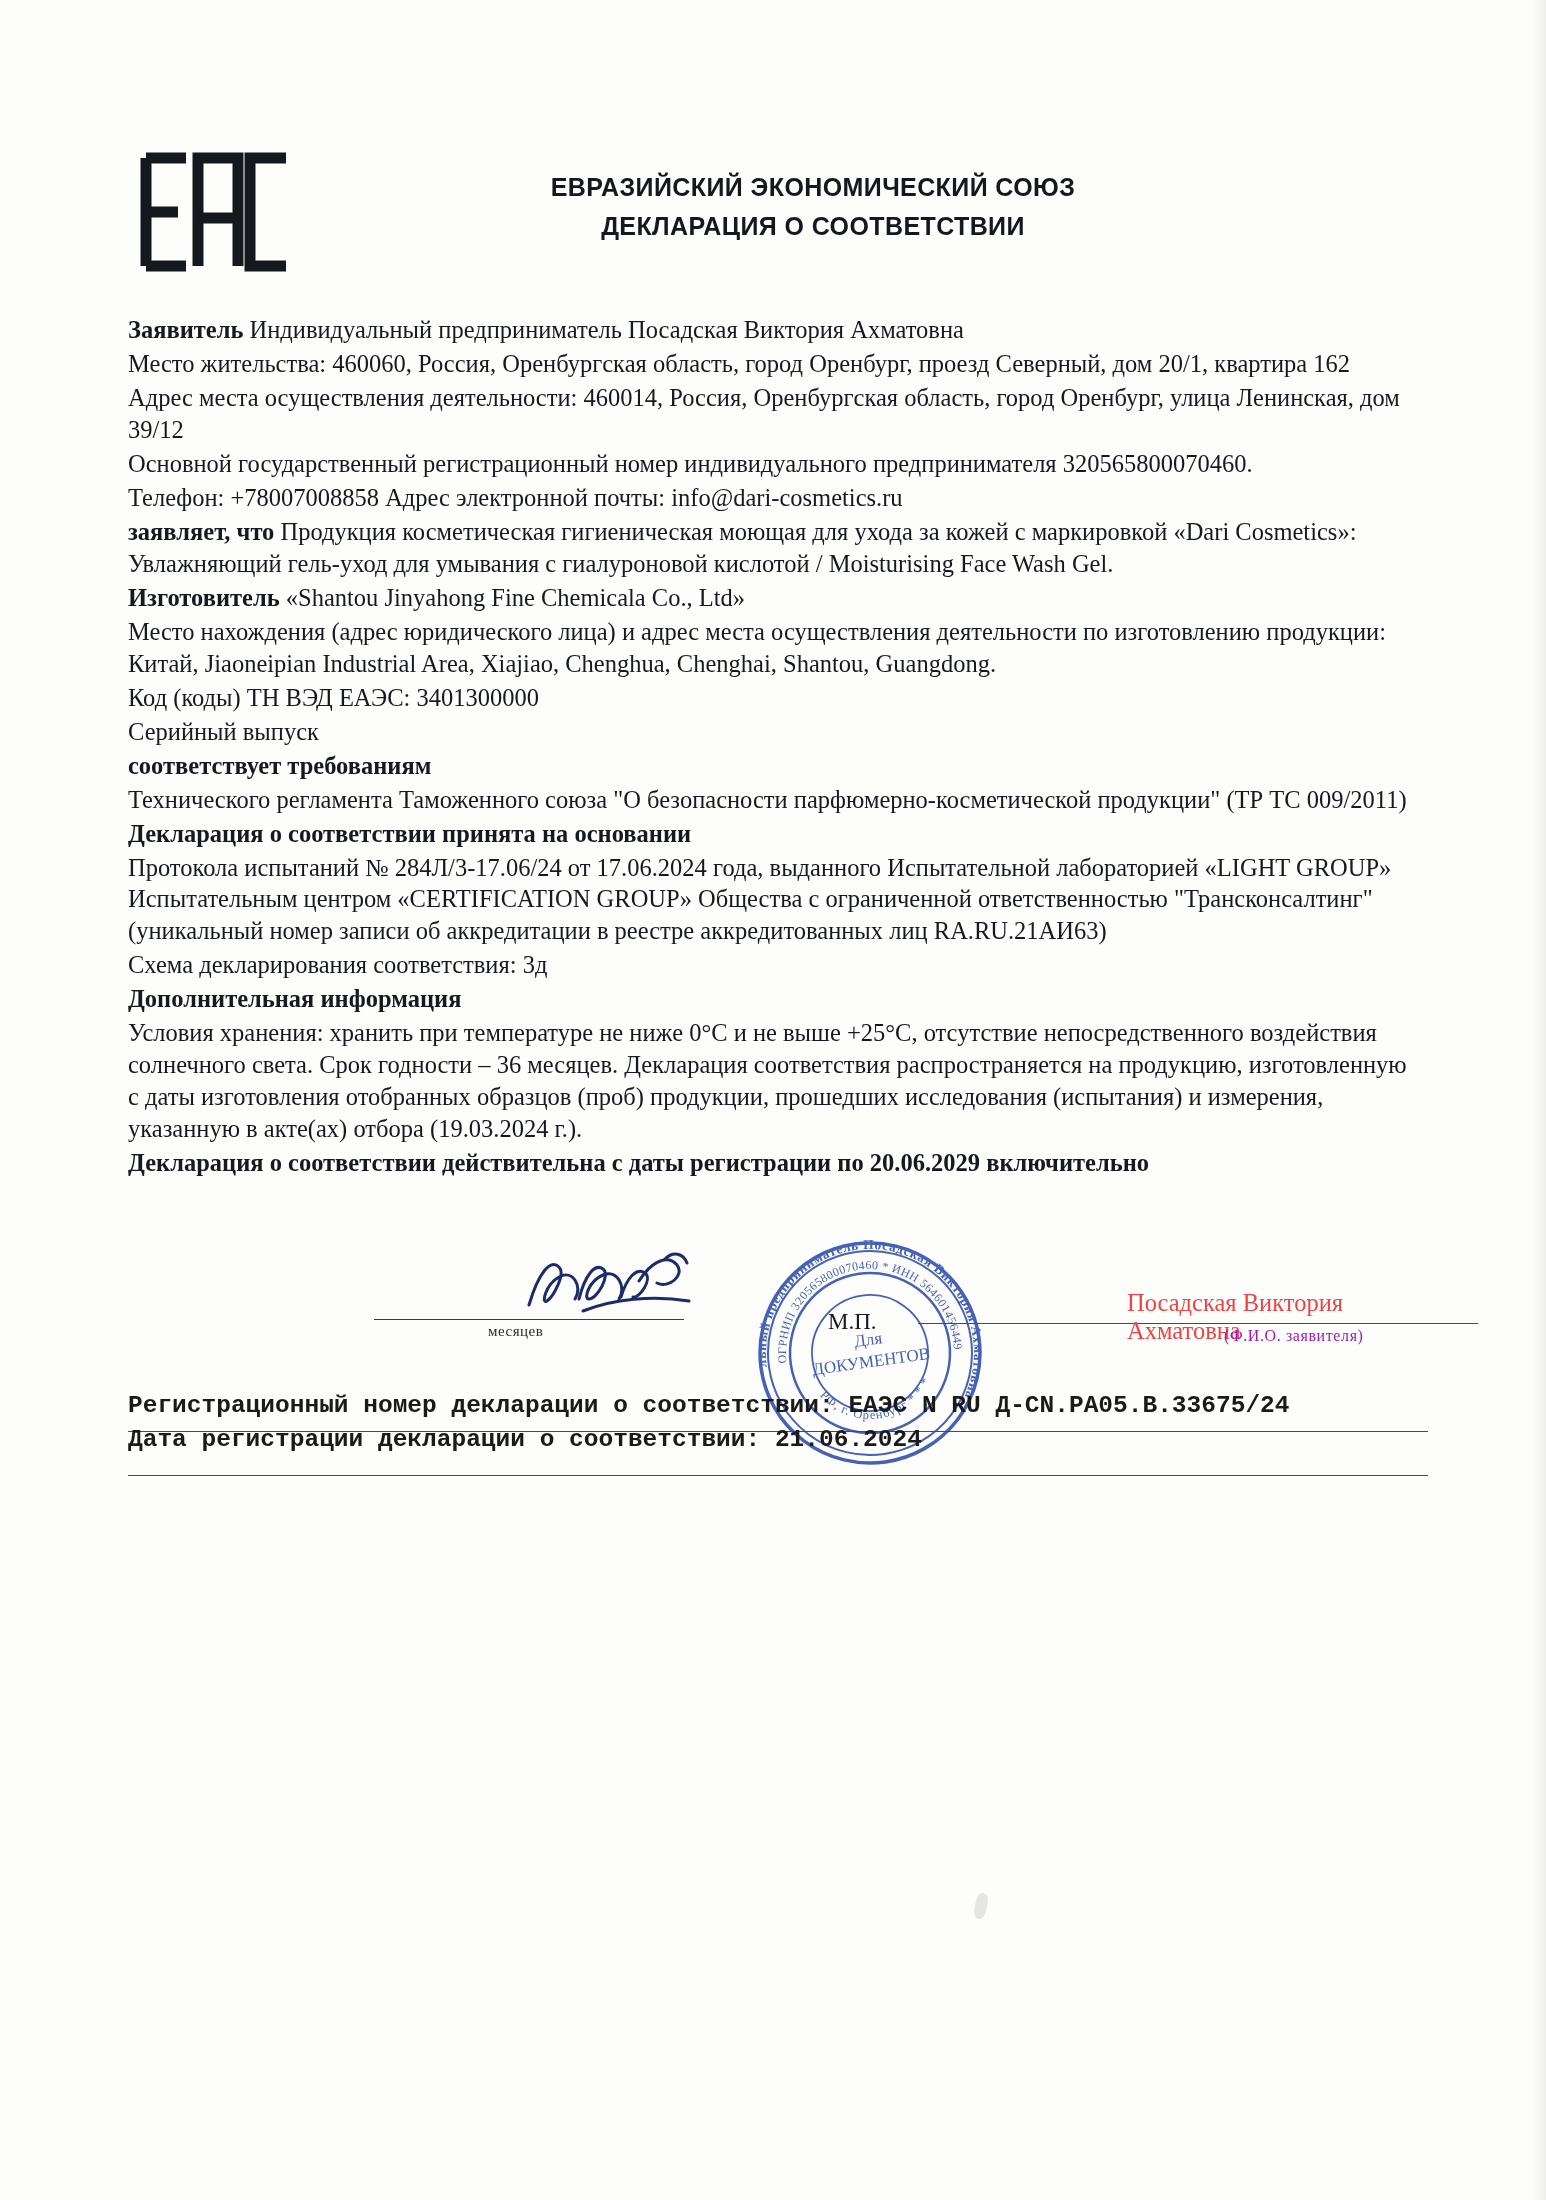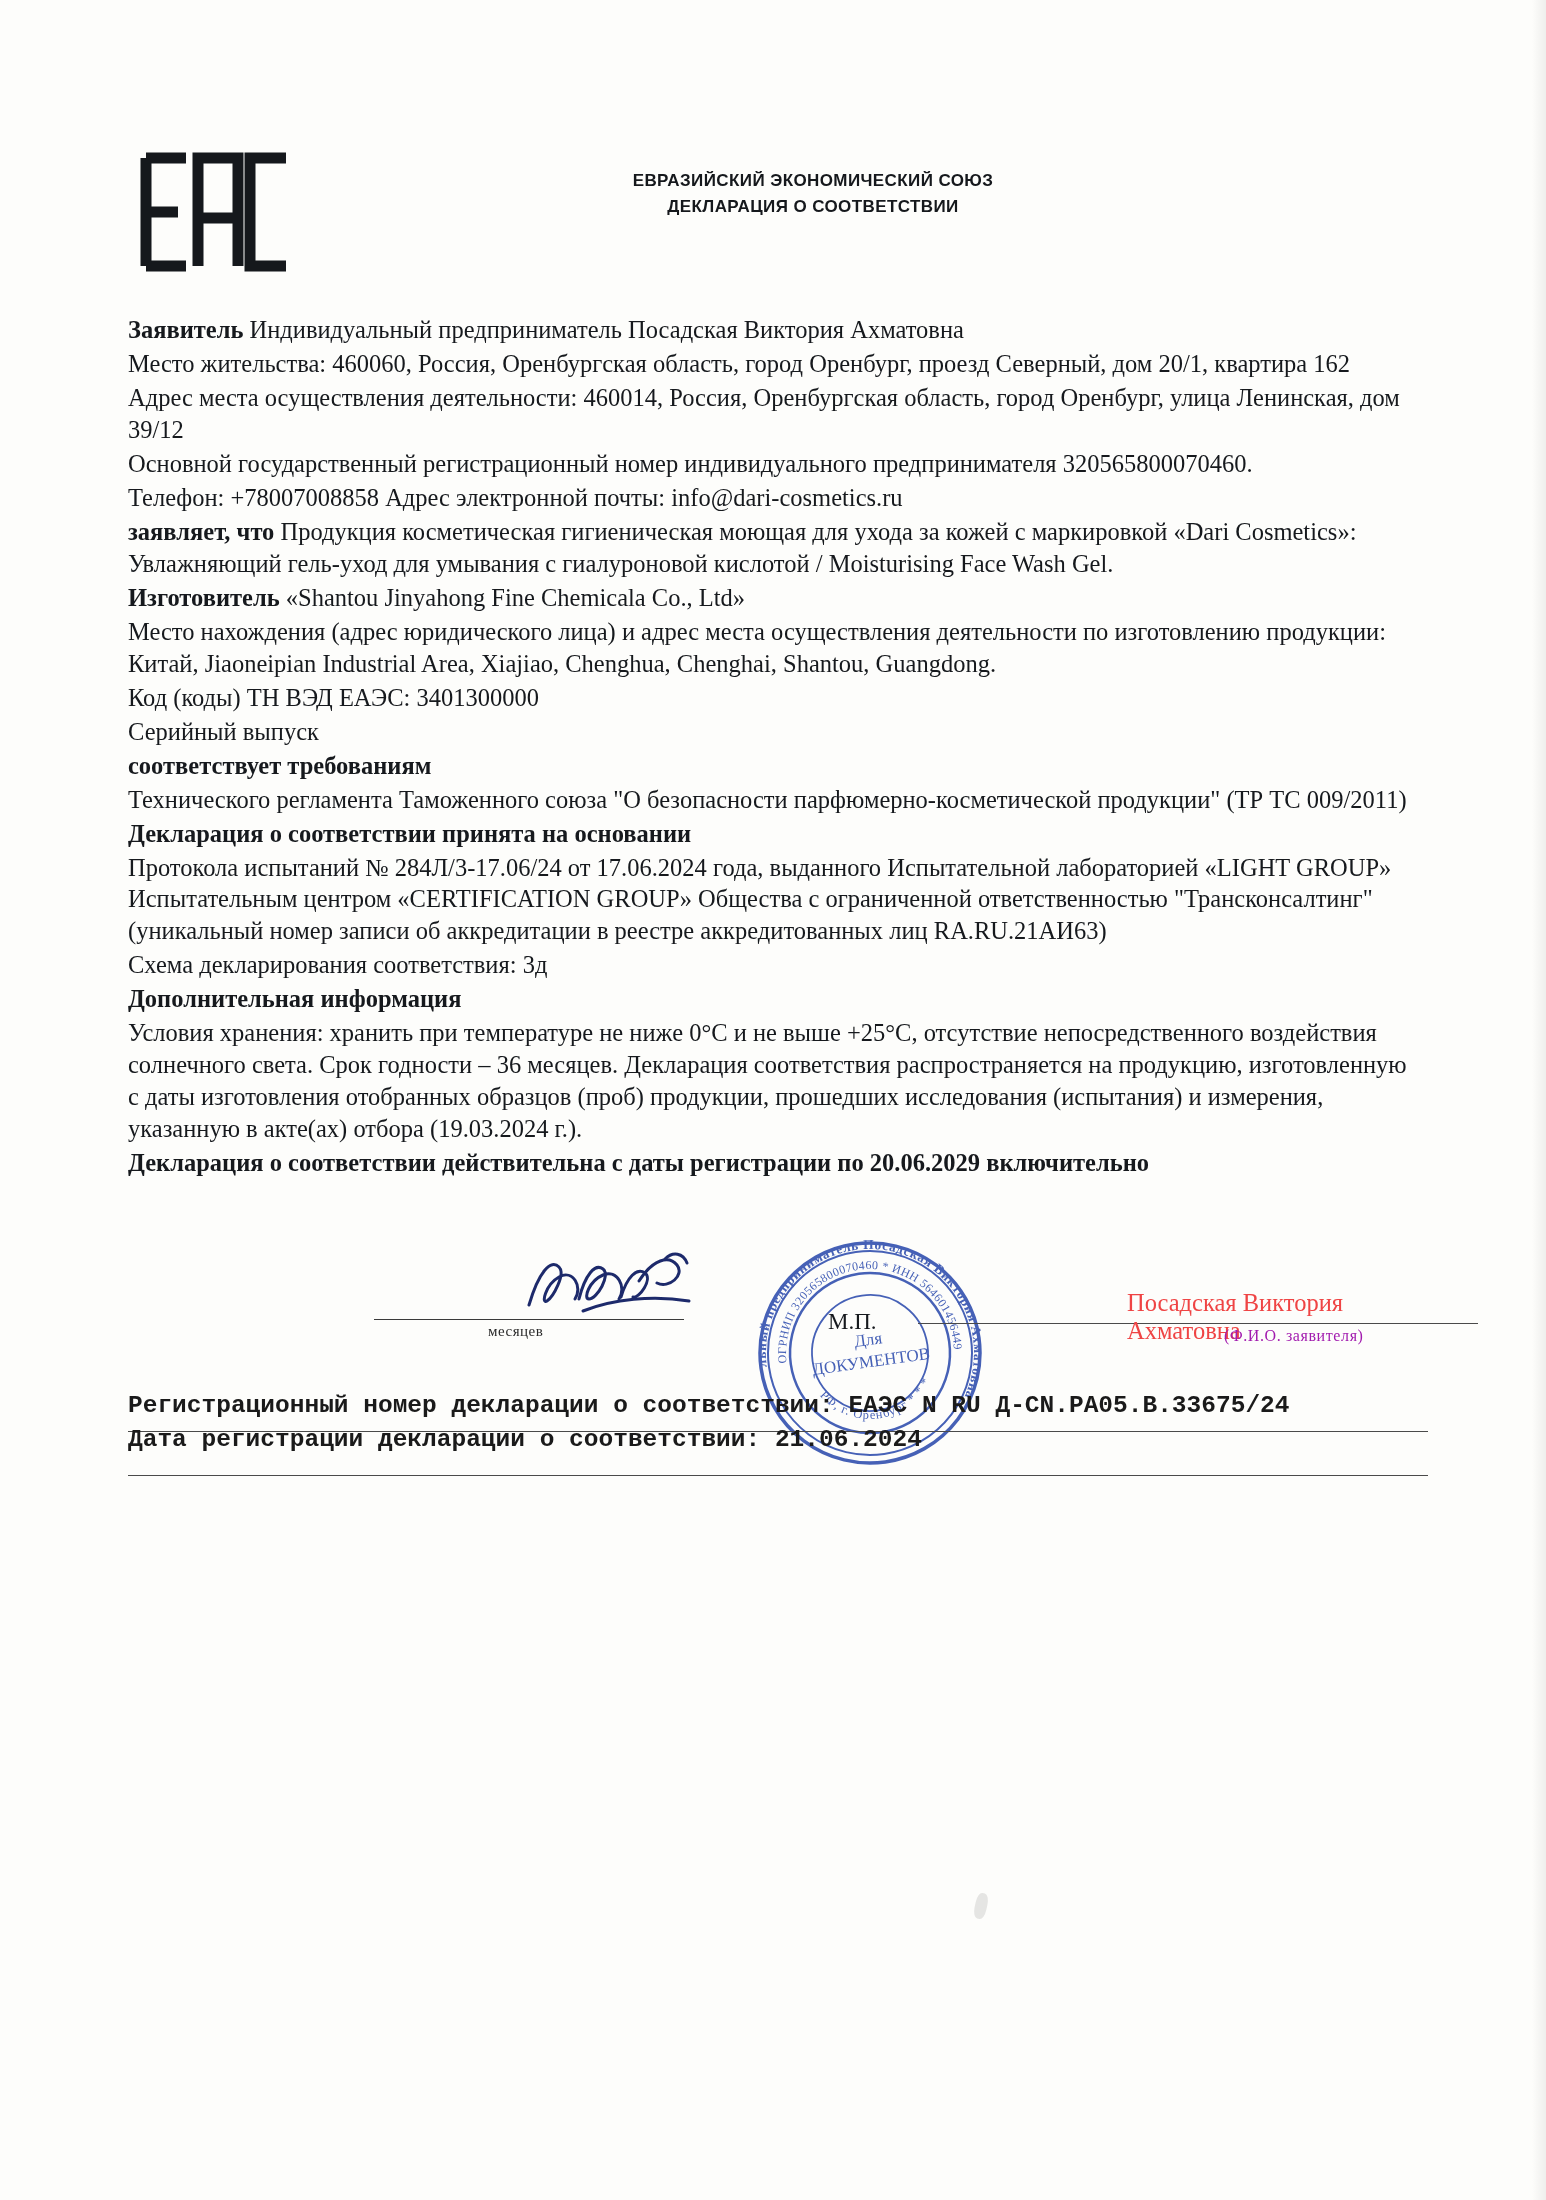--- a/index.html
+++ b/index.html
@@ -56,21 +56,21 @@
   .header-titles {
     position: absolute;
     left: 270px;
     top: 18px;
     width: 830px;
     text-align: center;
     font-family: "Liberation Sans", sans-serif;
     font-weight: bold;
     letter-spacing: 0.4px;
     line-height: 1.55;
-    font-size: 17px;
+    font-size: 25px;
     color: #15181c;
   }
 
   
   .content {
     margin-top: 24px;
     font-size: 24.5px;
     line-height: 1.305;
     color: #16191d;
   }

